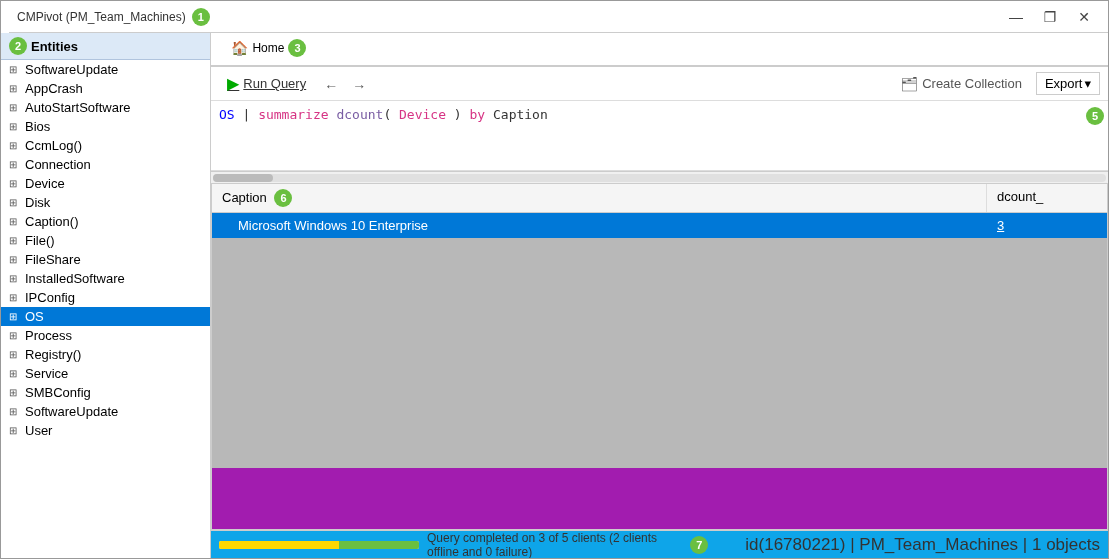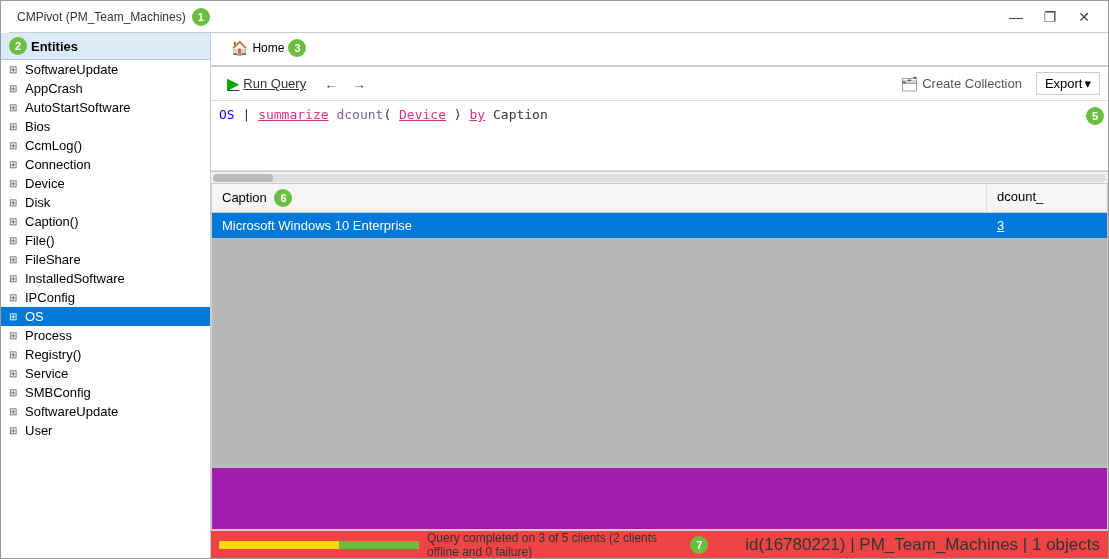--- a/index.html
+++ b/index.html
@@ -45,40 +45,40 @@
     .nav-btn:disabled { color: #ccc; cursor: default; }
     .toolbar-spacer { flex: 1; }
     .create-collection-btn { display: flex; align-items: center; gap: 4px; padding: 3px 8px; background: none; border: none; cursor: pointer; color: #555; font-size: 13px; }
     .create-collection-icon { font-size: 14px; }
     .export-btn { padding: 3px 8px; background: none; border: 1px solid #ccc; cursor: pointer; font-size: 13px; display: flex; align-items: center; gap: 2px; text-align: center; }
     
     
     .query-editor { background: #fff; padding: 6px 8px; min-height: 70px; position: relative; border-bottom: 1px solid #ddd; }
     .query-text { font-family: Consolas, monospace; font-size: 13px; color: #333; white-space: pre; }
     .kw-blue { color: #00f; }
-    .kw-pink { color: #d63384; text-decoration: underline; }
+    .kw-pink { color: #d63384; }
     .kw-purple { color: #795da3; }
     .query-badge { background: #6abf40; color: #fff; border-radius: 50%; width: 18px; height: 18px; display: flex; align-items: center; justify-content: center; font-size: 11px; font-weight: bold; position: absolute; top: 6px; right: 4px; }
     .scrollbar-h { height: 12px; background: #f0f0f0; border-top: 1px solid #ccc; display: flex; align-items: center; padding: 0 2px; }
     .scrollbar-track { width: 100%; height: 8px; background: #e0e0e0; border-radius: 4px; position: relative; }
     .scrollbar-thumb { width: 60px; height: 8px; background: #bbb; border-radius: 4px; position: absolute; left: 0; }
     
     
     .results-area { flex: 1; overflow: hidden; display: flex; flex-direction: column; background: #f0f0f0; }
     .table-container { flex: 1; background: #a21caf; border: 1px solid #ccc; margin: 0; overflow: hidden; }
     .table-header { display: flex; background: #f5f5f5; border-bottom: 1px solid #ccc; }
     .th { padding: 5px 10px; font-weight: normal; font-size: 13px; border-right: 1px solid #ddd; flex: 1; }
     .th:last-child { border-right: none; flex: 0 0 120px; }
     .table-row { display: flex; background: #0078d7; color: #fff; }
     .table-row.selected { background: #0078d7; color: #fff; }
-    .td { padding: 5px 10px; flex: 1; font-size: 13px; }
+    .td { padding: 5px 10px; flex: 1; font-size: 13px; margin-left: 16px; }
     .td.link-white { color: #fff; text-decoration: underline; flex: 0 0 120px; }
     
     
-    .status-bar { background: #ef4444; border-top: 1px solid #ccc; padding: 3px 8px; display: flex; align-items: center; gap: 8px; height: 28px; }
+    .status-bar { background: #0ea5e9; border-top: 1px solid #ccc; padding: 3px 8px; display: flex; align-items: center; gap: 8px; height: 28px; }
     .progress-bar { height: 8px; width: 200px; background: #e0e0e0; border-radius: 2px; overflow: hidden; position: relative; }
     .progress-fill-yellow { height: 100%; width: 60%; background: #ffd700; }
     .progress-fill-green { height: 100%; position: absolute; top: 0; left: 60%; width: 40%; background: #6abf40; }
     .status-text { font-size: 12px; color: #333; flex: 1; }
     .status-right { font-size: 17px; color: #333; margin-left: 29px; }
   </style>
 </head>
 <body>
 
 <div class="window">

